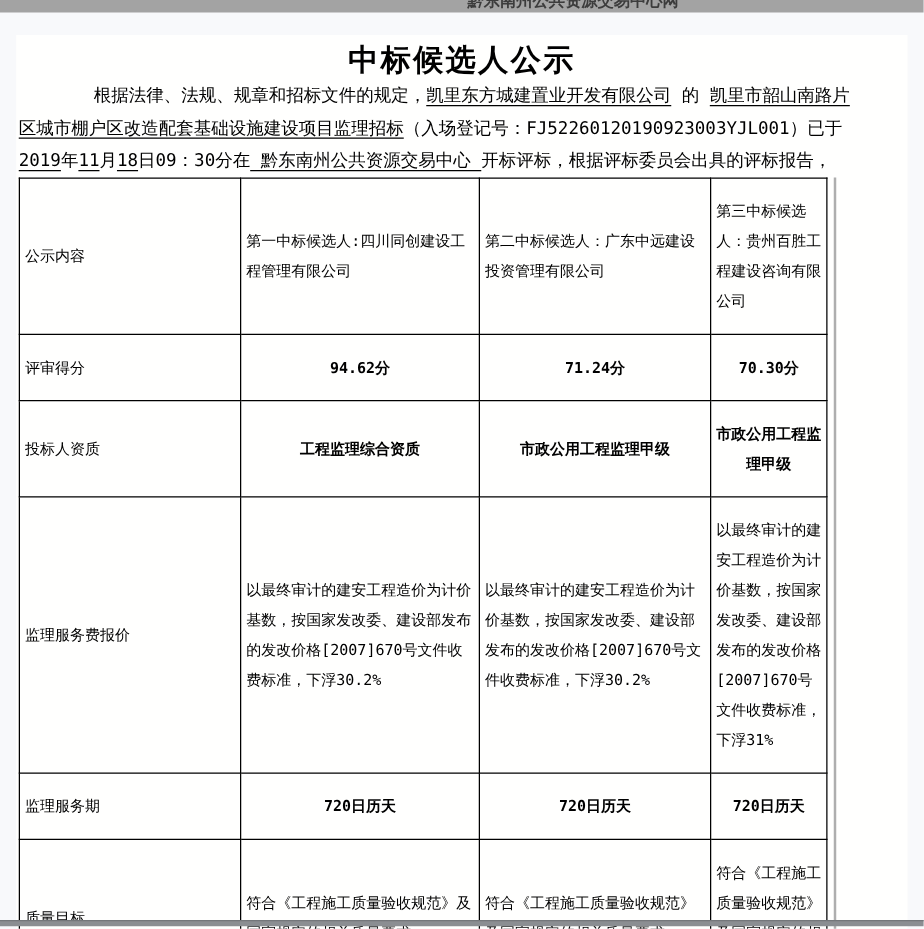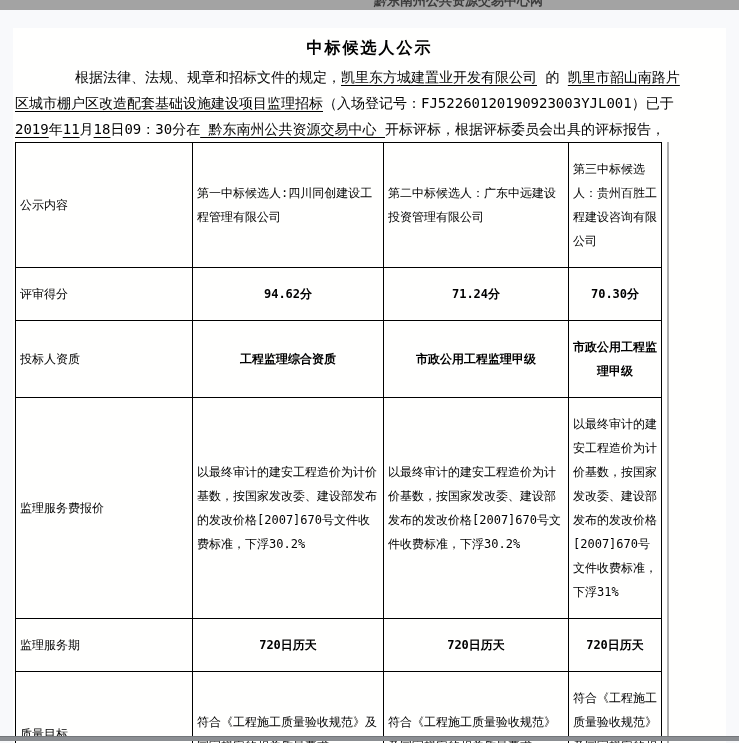--- a/index.html
+++ b/index.html
@@ -7,21 +7,21 @@
     width:739px;height:743px;overflow:hidden;position:relative;
     background:#f8f9fb;
     font-family:"DejaVu Sans Mono","Liberation Serif",serif;
     color:#000;
   }
   .top-band{position:absolute;left:0;top:0;width:739px;height:10px;background:#a3a3a3;overflow:hidden;}
   .top-clip{position:absolute;left:374px;top:-8px;font-size:13px;color:#3c3c3c;letter-spacing:0px;white-space:nowrap;font-weight:bold;}
   .content-box{position:absolute;left:13px;top:28px;width:713px;height:715px;background:#fffffe;}
   .doc-title{
     margin:0;padding-top:6px;height:28px;line-height:28px;
-    text-align:center;font-size:16px;font-weight:bold;letter-spacing:2px;
+    text-align:center;font-size:24px;font-weight:bold;letter-spacing:2px;
   }
   .intro{margin:2px 12px 0 2px;width:668px;font-size:14px;}
   .intro-line{line-height:26px;white-space:nowrap;}
   .intro-line:first-child{padding-left:60px;}
   .u{text-decoration:underline;text-underline-offset:3px;}
   .tbl-wrap{
     margin:0 0 0 2px;display:inline-block;
     border-right:2px solid #aeaeae;padding-right:5px;
   }
   table{border-collapse:collapse;table-layout:fixed;}

